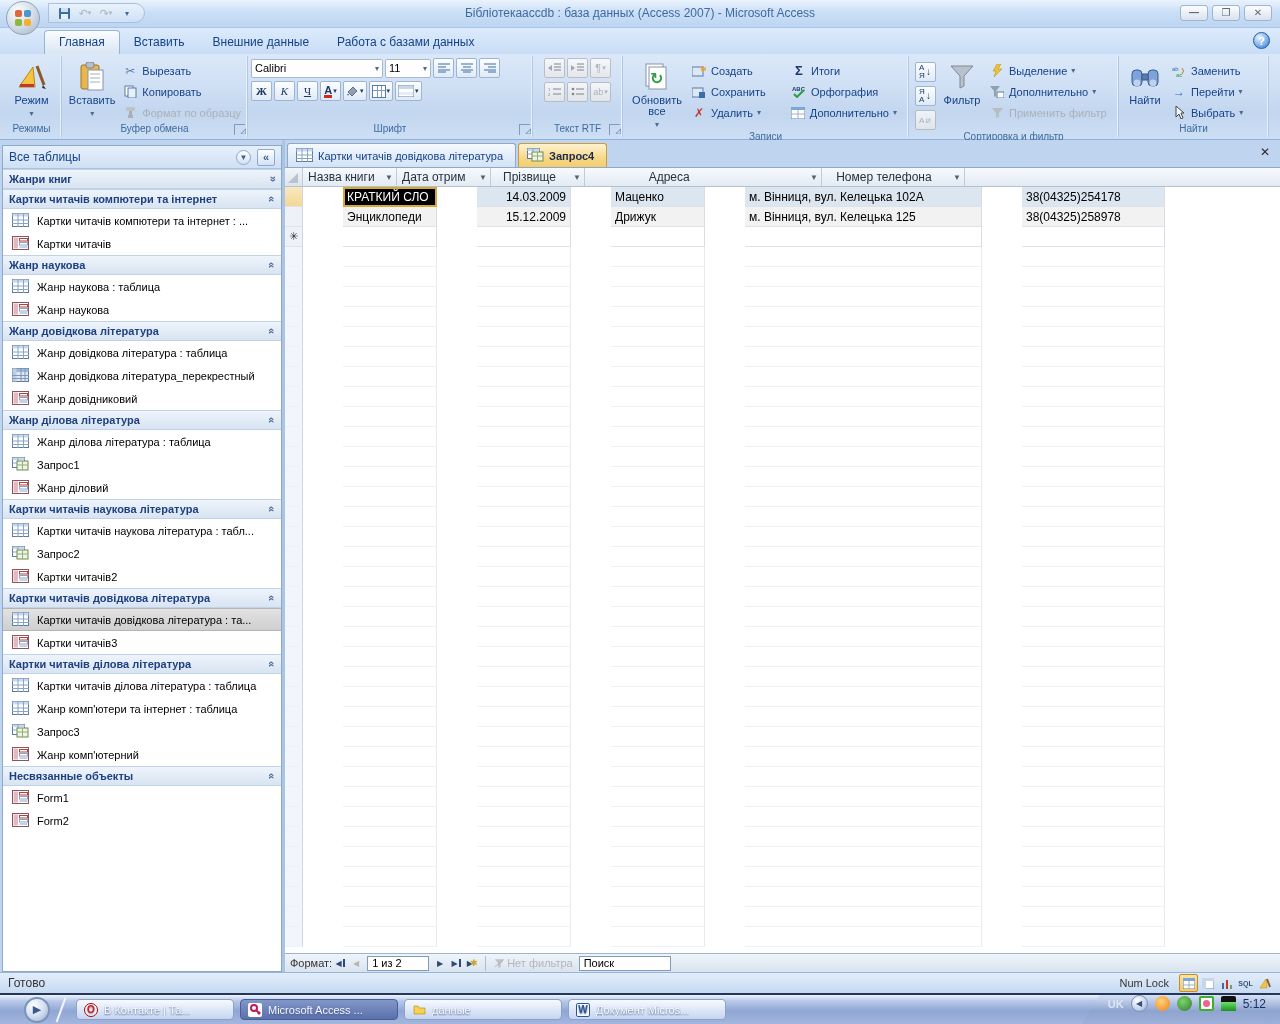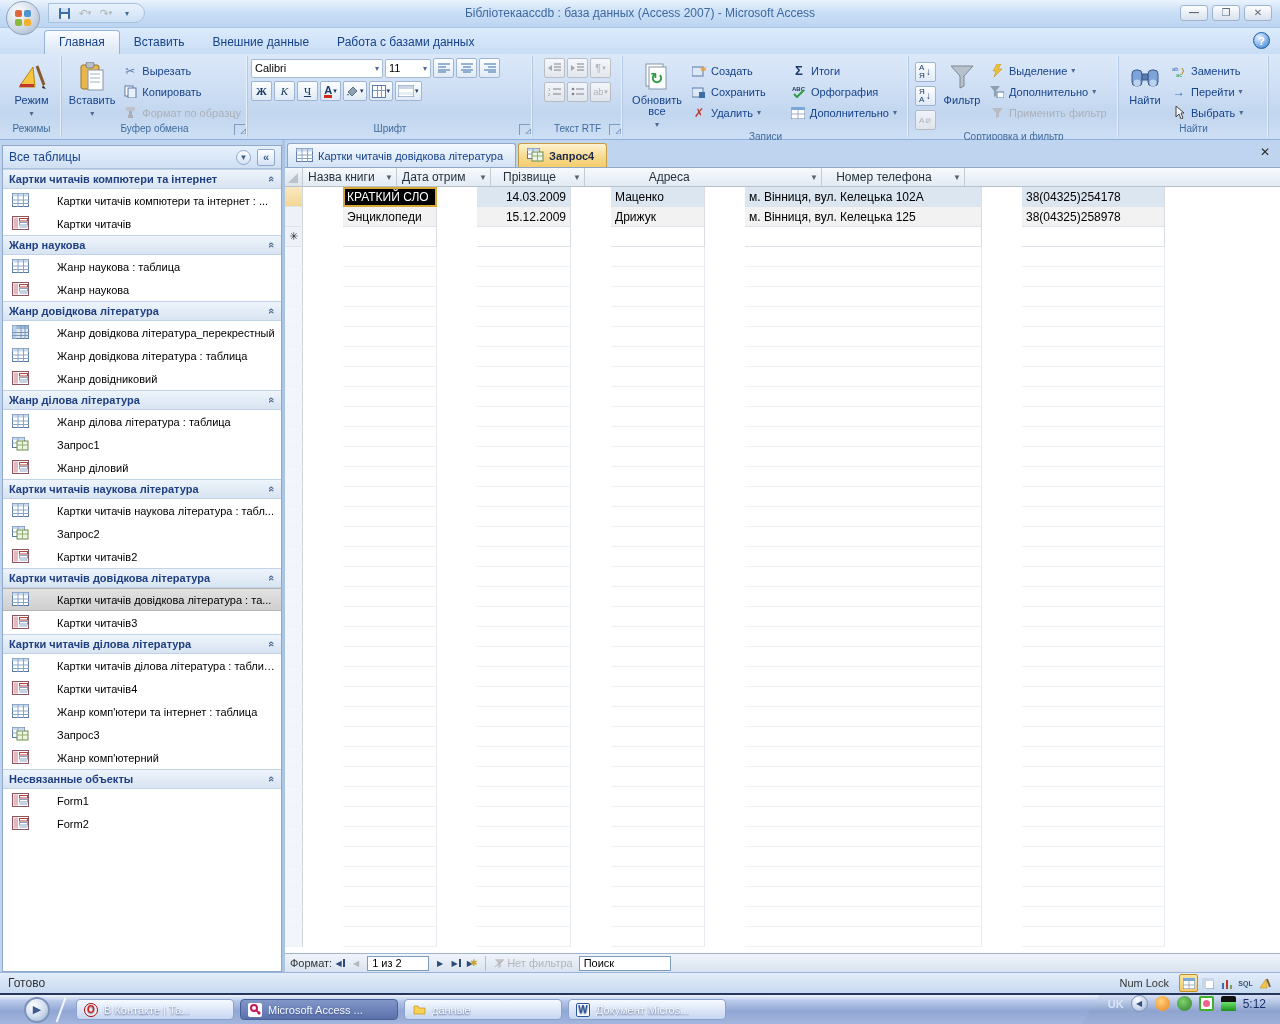--- a/index.html
+++ b/index.html
@@ -76,21 +76,21 @@
   .nav-header .shutter { width:18px; height:17px; margin-left:6px; border:1px solid #8ea9cc; border-radius:2px;
     background:linear-gradient(#fdfeff,#d4e2f3); color:#3e618f; font-size:11px; text-align:center; line-height:15px; font-weight:bold; }
   .nav-scroll { flex:1; overflow:hidden; }
   .nav-group-header { height:20px; background:linear-gradient(#eef4fb,#d8e4f2); border-top:1px solid #c3d3e7; border-bottom:1px solid #c3d3e7;
     display:flex; align-items:center; padding:0 6px; color:#1e3f80; font-weight:bold; font-size:11px; }
   .nav-group-header .chev { margin-left:auto; color:#4d6893; font-size:11px; font-weight:bold; }
   .chev-up { display:inline-block; transform:rotate(90deg); }
   .chev-down { display:inline-block; transform:rotate(-90deg); }
   .nav-item { height:23px; display:flex; align-items:center; gap:8px; padding-left:9px; color:#000; font-size:11px; background:#fff; }
   .nav-item.selected { background:linear-gradient(#e2e2e2,#cfcfcf); border-top:1px solid #b5b5b5; border-bottom:1px solid #b5b5b5; }
-  .nav-item .lbl { white-space:nowrap; overflow:hidden; text-overflow:ellipsis; padding-right:6px;margin-left:20px; }
+  .nav-item .lbl { white-space:nowrap; overflow:hidden; text-overflow:ellipsis; padding-right:6px; }
   .nicon { width:17px; height:15px; flex:0 0 17px; position:relative; }
 
   
   .splitter { position:absolute; left:282px; top:0; width:3px; bottom:0; background:#aac4e4; }
 
   
   .docarea { position:absolute; left:285px; top:0; right:0; bottom:0; }
   .doctabs { height:27px; display:flex; align-items:flex-end; padding-left:2px; position:relative; }
   .doctab { height:24px; display:flex; align-items:center; gap:5px; padding:0 12px 0 8px; font-size:11px;
     border:1px solid #8fa8c8; border-bottom:none; border-radius:3px 3px 0 0; margin-right:2px; }
@@ -548,20 +548,24 @@
 <div class="main">
 
   <div class="navpane">
     <div class="nav-header">
       <span>Все таблицы</span>
       <span class="ddbtn">▼</span>
       <span class="shutter">«</span>
     </div>
     <div class="nav-scroll" id="navscroll">
         <div class="nav-group-header">
+          <span>Жанри книг</span>
+          <span class="chev"><span class="chev-down">«</span></span>
+        </div>
+        <div class="nav-group-header">
           <span>Картки читачів компютери та інтернет</span>
           <span class="chev"><span class="chev-up">«</span></span>
         </div>
         <div class="nav-item">
           <span class="nicon">
             <svg width="17" height="14" viewBox="0 0 17 14">
               <rect x="0.5" y="0.5" width="16" height="13" fill="#fff" stroke="#5a7aa8"></rect>
               <rect x="0.5" y="0.5" width="16" height="3" fill="#c9d9ec"></rect>
               <line x1="0" y1="7" x2="17" y2="7" stroke="#8aa5c4"></line>
               <line x1="0" y1="10.5" x2="17" y2="10.5" stroke="#8aa5c4"></line>
@@ -608,51 +612,51 @@
               <rect x="7.5" y="2.5" width="8" height="2.5" fill="none" stroke="#b0413e"></rect>
               <rect x="7.5" y="6.5" width="8" height="2.5" fill="none" stroke="#8aa5c4"></rect>
               <line x1="7.5" y1="11" x2="15.5" y2="11" stroke="#8aa5c4"></line>
             </svg>
           </span>
           <span class="lbl">Жанр наукова</span>
         </div>
         <div class="nav-group-header">
           <span>Жанр довідкова література</span>
           <span class="chev"><span class="chev-up">«</span></span>
+        </div>
+        <div class="nav-item">
+          <span class="nicon">
+            <svg width="17" height="14" viewBox="0 0 17 14">
+              <rect x="0.5" y="0.5" width="16" height="13" fill="#fff" stroke="#5a7aa8"></rect>
+              <rect x="0.5" y="0.5" width="16" height="3" fill="#c9d9ec"></rect>
+              <line x1="0" y1="7" x2="17" y2="7" stroke="#8aa5c4"></line>
+              <line x1="0" y1="10.5" x2="17" y2="10.5" stroke="#8aa5c4"></line>
+              <line x1="6" y1="0" x2="6" y2="14" stroke="#8aa5c4"></line>
+              <line x1="11.5" y1="0" x2="11.5" y2="14" stroke="#8aa5c4"></line>
+            </svg>
+          </span>
+          <span class="lbl">Жанр довідкова література : таблица</span>
         </div>
         <div class="nav-item">
           <span class="nicon">
             <svg width="17" height="14" viewBox="0 0 17 14">
               <rect x="0.5" y="0.5" width="16" height="13" fill="#dfe7f0" stroke="#5a7aa8"></rect>
               <rect x="0.5" y="0.5" width="16" height="3.5" fill="#9db8d6"></rect>
               <rect x="0.5" y="0.5" width="4" height="13" fill="#bccfe4"></rect>
               <line x1="0" y1="7.5" x2="17" y2="7.5" stroke="#7d98b8"></line>
               <line x1="0" y1="10.5" x2="17" y2="10.5" stroke="#7d98b8"></line>
               <line x1="9" y1="0" x2="9" y2="14" stroke="#7d98b8"></line>
               <line x1="13" y1="0" x2="13" y2="14" stroke="#7d98b8"></line>
             </svg>
           </span>
           <span class="lbl">Жанр довідкова література_перекрестный</span>
         </div>
         <div class="nav-item">
           <span class="nicon">
             <svg width="17" height="14" viewBox="0 0 17 14">
-              <rect x="0.5" y="0.5" width="16" height="13" fill="#fff" stroke="#5a7aa8"></rect>
-              <rect x="0.5" y="0.5" width="16" height="3" fill="#c9d9ec"></rect>
-              <line x1="0" y1="7" x2="17" y2="7" stroke="#8aa5c4"></line>
-              <line x1="0" y1="10.5" x2="17" y2="10.5" stroke="#8aa5c4"></line>
-              <line x1="6" y1="0" x2="6" y2="14" stroke="#8aa5c4"></line>
-              <line x1="11.5" y1="0" x2="11.5" y2="14" stroke="#8aa5c4"></line>
-            </svg>
-          </span>
-          <span class="lbl">Жанр довідкова література : таблица</span>
-        </div>
-        <div class="nav-item">
-          <span class="nicon">
-            <svg width="17" height="14" viewBox="0 0 17 14">
               <rect x="0.5" y="0.5" width="16" height="13" fill="#fff" stroke="#8a5560"></rect>
               <rect x="1.5" y="1.5" width="4.5" height="11" fill="#e3b9bf"></rect>
               <rect x="7.5" y="2.5" width="8" height="2.5" fill="none" stroke="#b0413e"></rect>
               <rect x="7.5" y="6.5" width="8" height="2.5" fill="none" stroke="#8aa5c4"></rect>
               <line x1="7.5" y1="11" x2="15.5" y2="11" stroke="#8aa5c4"></line>
             </svg>
           </span>
           <span class="lbl">Жанр довідниковий</span>
         </div>
         <div class="nav-group-header">
@@ -779,32 +783,20 @@
             <svg width="17" height="14" viewBox="0 0 17 14">
               <rect x="0.5" y="0.5" width="16" height="13" fill="#fff" stroke="#5a7aa8"></rect>
               <rect x="0.5" y="0.5" width="16" height="3" fill="#c9d9ec"></rect>
               <line x1="0" y1="7" x2="17" y2="7" stroke="#8aa5c4"></line>
               <line x1="0" y1="10.5" x2="17" y2="10.5" stroke="#8aa5c4"></line>
               <line x1="6" y1="0" x2="6" y2="14" stroke="#8aa5c4"></line>
               <line x1="11.5" y1="0" x2="11.5" y2="14" stroke="#8aa5c4"></line>
             </svg>
           </span>
           <span class="lbl">Картки читачів ділова література : таблица</span>
-        </div>
-        <div class="nav-item">
-          <span class="nicon">
-            <svg width="17" height="14" viewBox="0 0 17 14">
-              <rect x="0.5" y="0.5" width="16" height="13" fill="#fff" stroke="#8a5560"></rect>
-              <rect x="1.5" y="1.5" width="4.5" height="11" fill="#e3b9bf"></rect>
-              <rect x="7.5" y="2.5" width="8" height="2.5" fill="none" stroke="#b0413e"></rect>
-              <rect x="7.5" y="6.5" width="8" height="2.5" fill="none" stroke="#8aa5c4"></rect>
-              <line x1="7.5" y1="11" x2="15.5" y2="11" stroke="#8aa5c4"></line>
-            </svg>
-          </span>
-          <span class="lbl">Картки читачів4</span>
         </div>
         <div class="nav-item">
           <span class="nicon">
             <svg width="17" height="14" viewBox="0 0 17 14">
               <rect x="0.5" y="0.5" width="16" height="13" fill="#fff" stroke="#5a7aa8"></rect>
               <rect x="0.5" y="0.5" width="16" height="3" fill="#c9d9ec"></rect>
               <line x1="0" y1="7" x2="17" y2="7" stroke="#8aa5c4"></line>
               <line x1="0" y1="10.5" x2="17" y2="10.5" stroke="#8aa5c4"></line>
               <line x1="6" y1="0" x2="6" y2="14" stroke="#8aa5c4"></line>
               <line x1="11.5" y1="0" x2="11.5" y2="14" stroke="#8aa5c4"></line>

